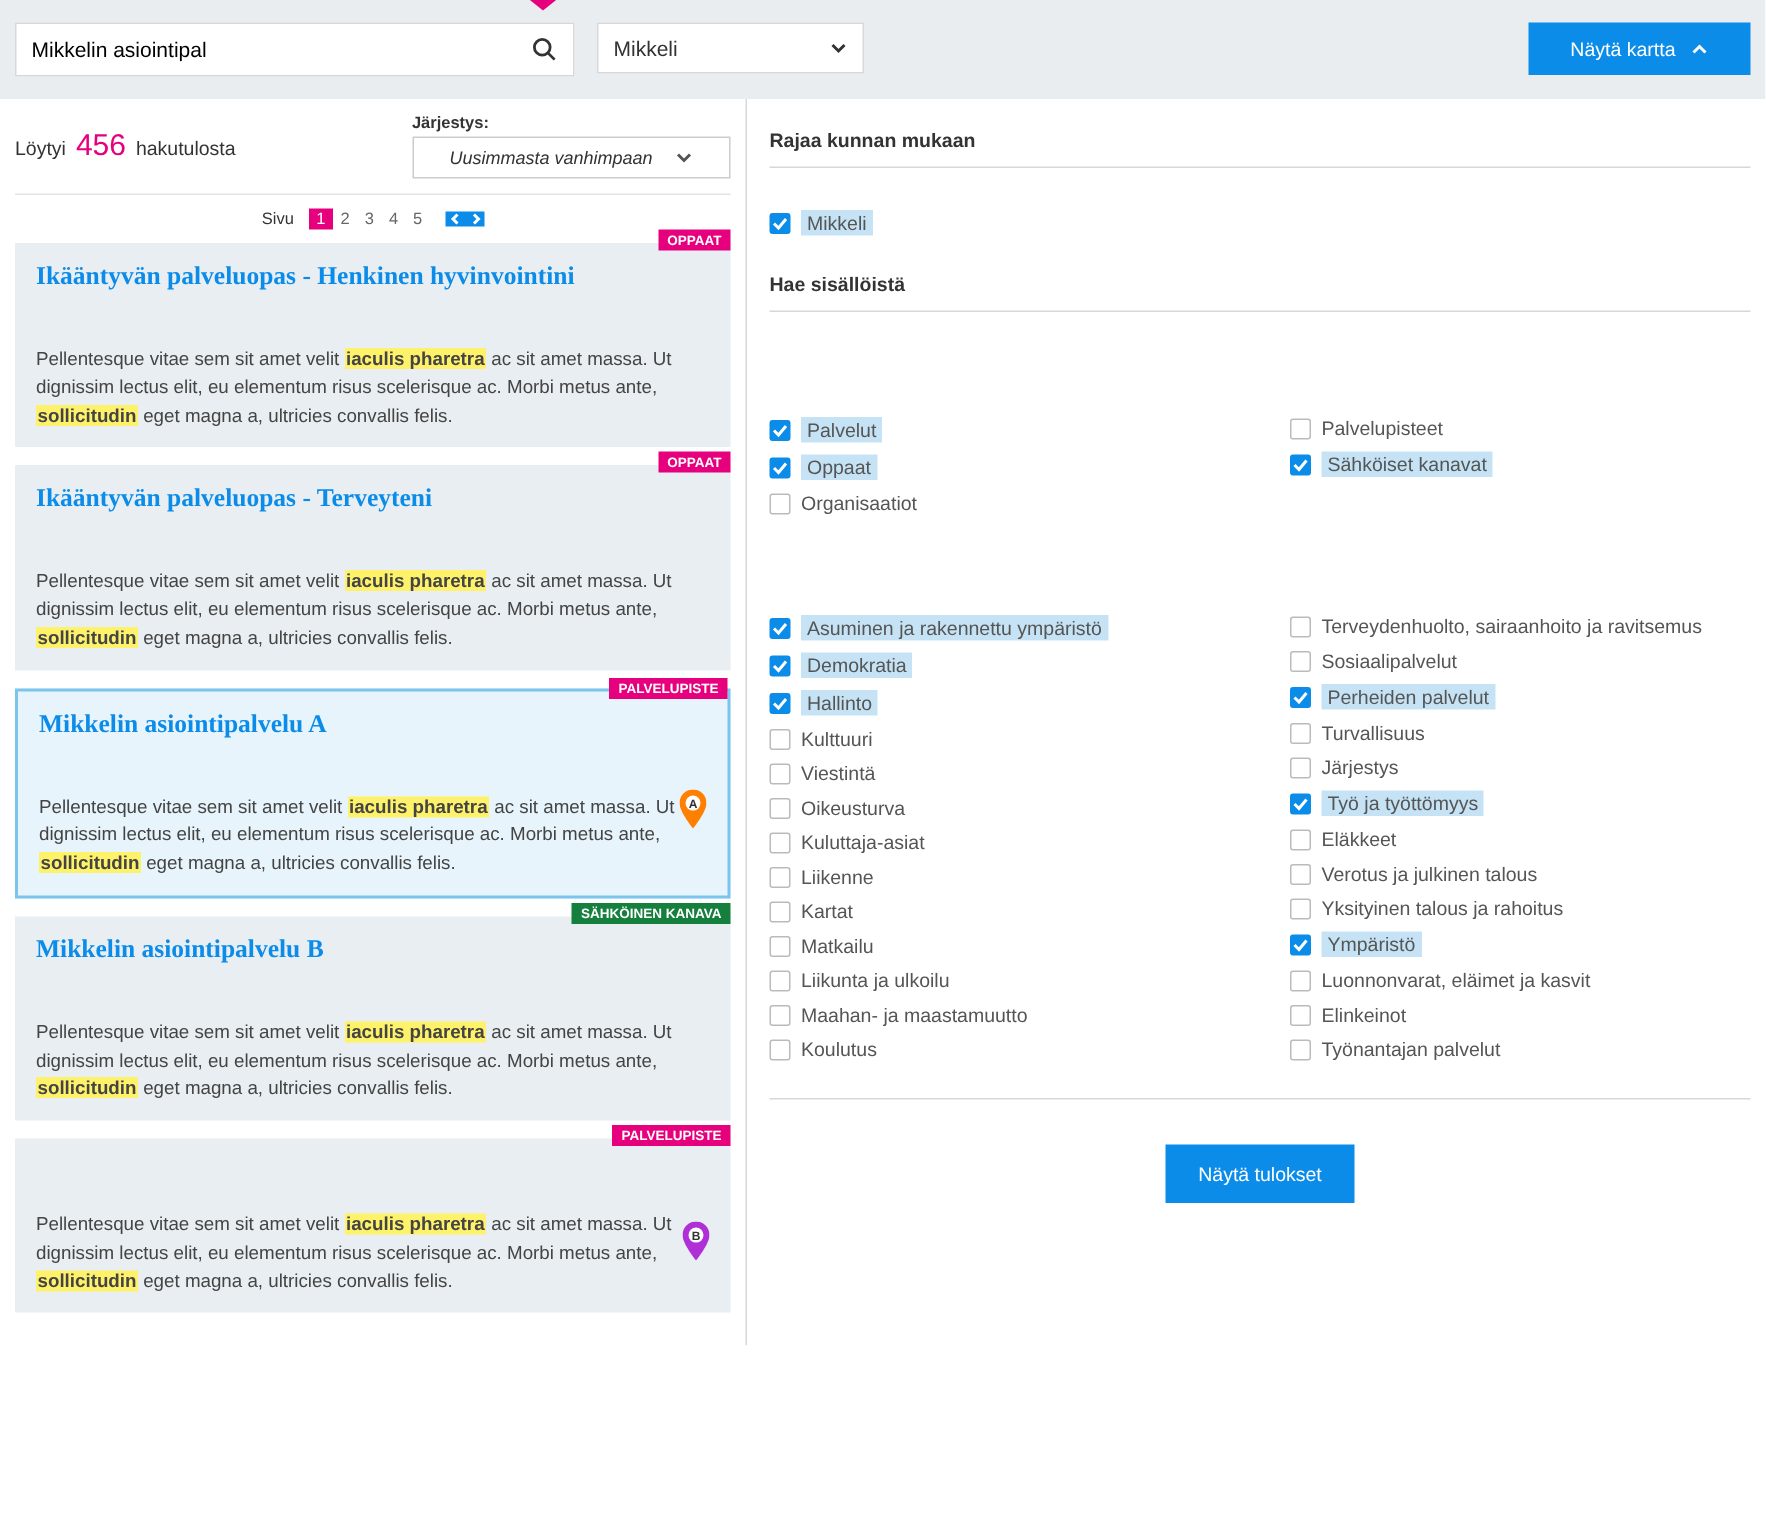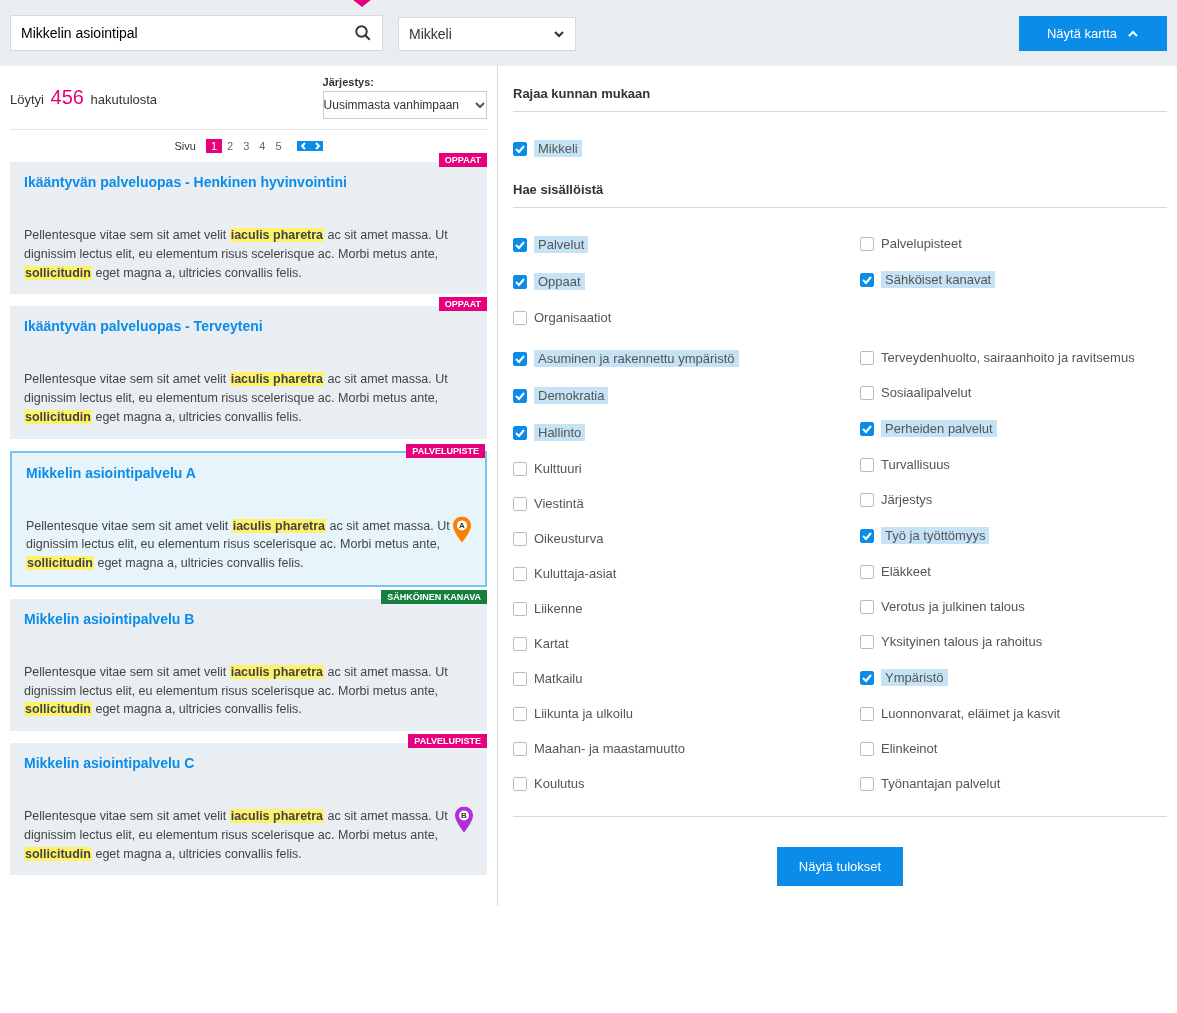--- a/index.html
+++ b/index.html
@@ -1,53 +1,53 @@
 <!DOCTYPE html>
 <html><head>
 <meta charset="utf-8">
 <style>
 * { margin: 0; padding: 0; box-sizing: border-box; font-family: Arial, Helvetica, sans-serif; }
 body { background: #fff; color: #333; font-size: 13px; }
-.topbar { background: #e9edf0; padding: 15px 10px; display: flex; gap: 15px; align-items: flex-end; position: relative; }
+.topbar { background: #e9edf0; padding: 15px 10px; display: flex; gap: 15px; align-items: flex-start; position: relative; }
 .topbar-notch { position: absolute; top: -1px; left: 352px; width: 0; height: 0; border-left: 10px solid transparent; border-right: 10px solid transparent; border-top: 8px solid #e6007e; }
 .search-box { flex: 0 0 373px; background: #fff; border: 1px solid #d8d8d8; display: flex; align-items: center; padding: 8px 10px; }
 .search-box input { flex: 1; border: none; outline: none; font-size: 14px; }
 .search-icon { width: 18px; height: 18px; }
 .muni-select { flex: 0 0 178px; background: #fff; border: 1px solid #d8d8d8; display: flex; align-items: center; justify-content: space-between; padding: 8px 10px; font-size: 14px; }
 .chevron-down { width: 12px; height: 12px; }
 .map-btn { margin-left: auto; background: #0c8ce9; color: #fff; padding: 10px 28px; display: flex; align-items: center; gap: 10px; font-size: 13px; cursor: pointer; border: none; }
 .chevron-up { width: 12px; height: 12px; }
 .content { display: flex; }
 .left { flex: 0 0 498px; border-right: 1px solid #d8d8d8; padding: 10px; }
 .right { flex: 1; padding: 20px 10px 20px 15px; }
 .results-header { display: flex; align-items: center; justify-content: space-between; margin-bottom: 10px; border-bottom: 1px solid #e4e4e4; padding-bottom: 10px; }
 .results-count { font-size: 13px; }
 .results-count .num { color: #e6007e; font-size: 20px; font-weight: normal; padding: 0 3px; }
 .sort-wrap { font-size: 11px; font-weight: bold; }
-.sort-select { margin-top: 3px; border: 1px solid #ccc; background: #fff; padding: 6px 0; display: flex; align-items: center; gap: 15px; font-size: 12px; font-weight: normal; }
+.sort-select { margin-top: 3px; border: 1px solid #ccc; background: #fff; padding: 6px 24px; display: flex; align-items: center; gap: 15px; font-size: 12px; font-weight: normal; font-style: italic; }
 .pagination { display: flex; align-items: center; justify-content: center; gap: 10px; font-size: 11px; margin-bottom: 10px; }
 .pagination .page { padding: 1px 5px; color: #666; cursor: pointer; }
 .pagination .page.active { background: #e6007e; color: #fff; }
 .pagination .nav-btns { display: flex; gap: 0; }
 .pagination .navbtn { background: #0c8ce9; color: #fff; padding: 1px 3px; cursor: pointer; width: 13px; }
 .pagination .navbtn svg { width: 8px; height: 8px; display: block; }
 .card { background: #e8eef2; padding: 12px 14px; margin-bottom: 12px; position: relative; }
 .card.selected { background: #e8f4fb; border: 2px solid #7ac4ed; }
 .card-badge { position: absolute; top: -9px; right: 0; color: #fff; font-size: 9px; font-weight: bold; padding: 2px 6px; }
 .badge-oppaat { background: #e6007e; }
 .badge-palvelupiste { background: #e6007e; }
 .badge-sahkoinen { background: #15803d; }
-.card-title { color: #0c8ce9; font-weight: bold; font-size: 14px; margin-bottom: 6px; }
+.card-title { color: #0c8ce9; font-weight: bold; font-size: 17px; margin-bottom: 6px; font-family: Liberation Serif, serif; }
 .card-text { font-size: 12.5px; line-height: 1.5; color: #444; margin-top: 36px; }
 .hl { background: #fff26b; padding: 0 1px; }
 .map-pin { position: absolute; right: 14px; top: 50%; transform: translateY(-10%); width: 18px; height: 26px; }
 .filter-section { margin-bottom: 25px; }
 .filter-title { font-size: 13px; font-weight: bold; border-bottom: 1px solid #d8d8d8; padding-bottom: 10px; margin-bottom: 28px; }
 .filter-grid { display: flex; gap: 40px; }
-.filter-col { flex: 1; display: flex; flex-direction: column; gap: 20px; }
+.filter-col { flex: 1; display: flex; flex-direction: column; gap: 8px; margin-top: 42px; }
 .cb-row { display: flex; align-items: center; gap: 7px; font-size: 13px; color: #555; }
 .cb { width: 14px; height: 14px; border: 1px solid #bbb; border-radius: 2px; display: inline-flex; align-items: center; justify-content: center; flex: 0 0 14px; }
 .cb.checked { background: #0c8ce9; border-color: #0c8ce9; }
 .cb.checked svg { width: 10px; height: 10px; }
 .cb-row.checked .cb-label { background: #c5e3f5; padding: 1px 4px; }
 .results-btn { display: block; margin: 30px auto 0; background: #0c8ce9; color: #ffffff; border: none; padding: 12px 22px; font-size: 13px; cursor: pointer; }
 .filter-section.muni .cb-row { display: inline-flex; }
 </style>
 </head>
 <body>
@@ -130,21 +130,20 @@
             <text x="9" y="12" text-anchor="middle" font-size="8" font-weight="bold" fill="#333">A</text>
           </svg>
         </div>
         <div class="card">
           <div class="card-badge badge-sahkoinen">SÄHKÖINEN KANAVA</div>
           <div class="card-title">Mikkelin asiointipalvelu B</div>
           <div class="card-text">Pellentesque vitae sem sit amet velit <b class="hl">iaculis pharetra</b> ac sit amet massa. Ut dignissim lectus elit, eu elementum risus scelerisque ac. Morbi metus ante, <b class="hl">sollicitudin</b> eget magna a, ultricies convallis felis.</div>
         </div>
         <div class="card">
           <div class="card-badge badge-palvelupiste">PALVELUPISTE</div>
-          <div class="card-title">Mikkelin asiointipalvelu C</div>
           <div class="card-text">Pellentesque vitae sem sit amet velit <b class="hl">iaculis pharetra</b> ac sit amet massa. Ut dignissim lectus elit, eu elementum risus scelerisque ac. Morbi metus ante, <b class="hl">sollicitudin</b> eget magna a, ultricies convallis felis.</div>
           <svg class="map-pin" viewBox="0 0 18 26">
             <path d="M9 0 C4 0 0 4 0 9 C0 15 9 26 9 26 S18 15 18 9 C18 4 14 0 9 0 Z" fill="#b030d8"></path>
             <circle cx="9" cy="9" r="5" fill="#fff"></circle>
             <text x="9" y="12" text-anchor="middle" font-size="8" font-weight="bold" fill="#333">B</text>
           </svg>
         </div>
       </div>
   </div>
 

